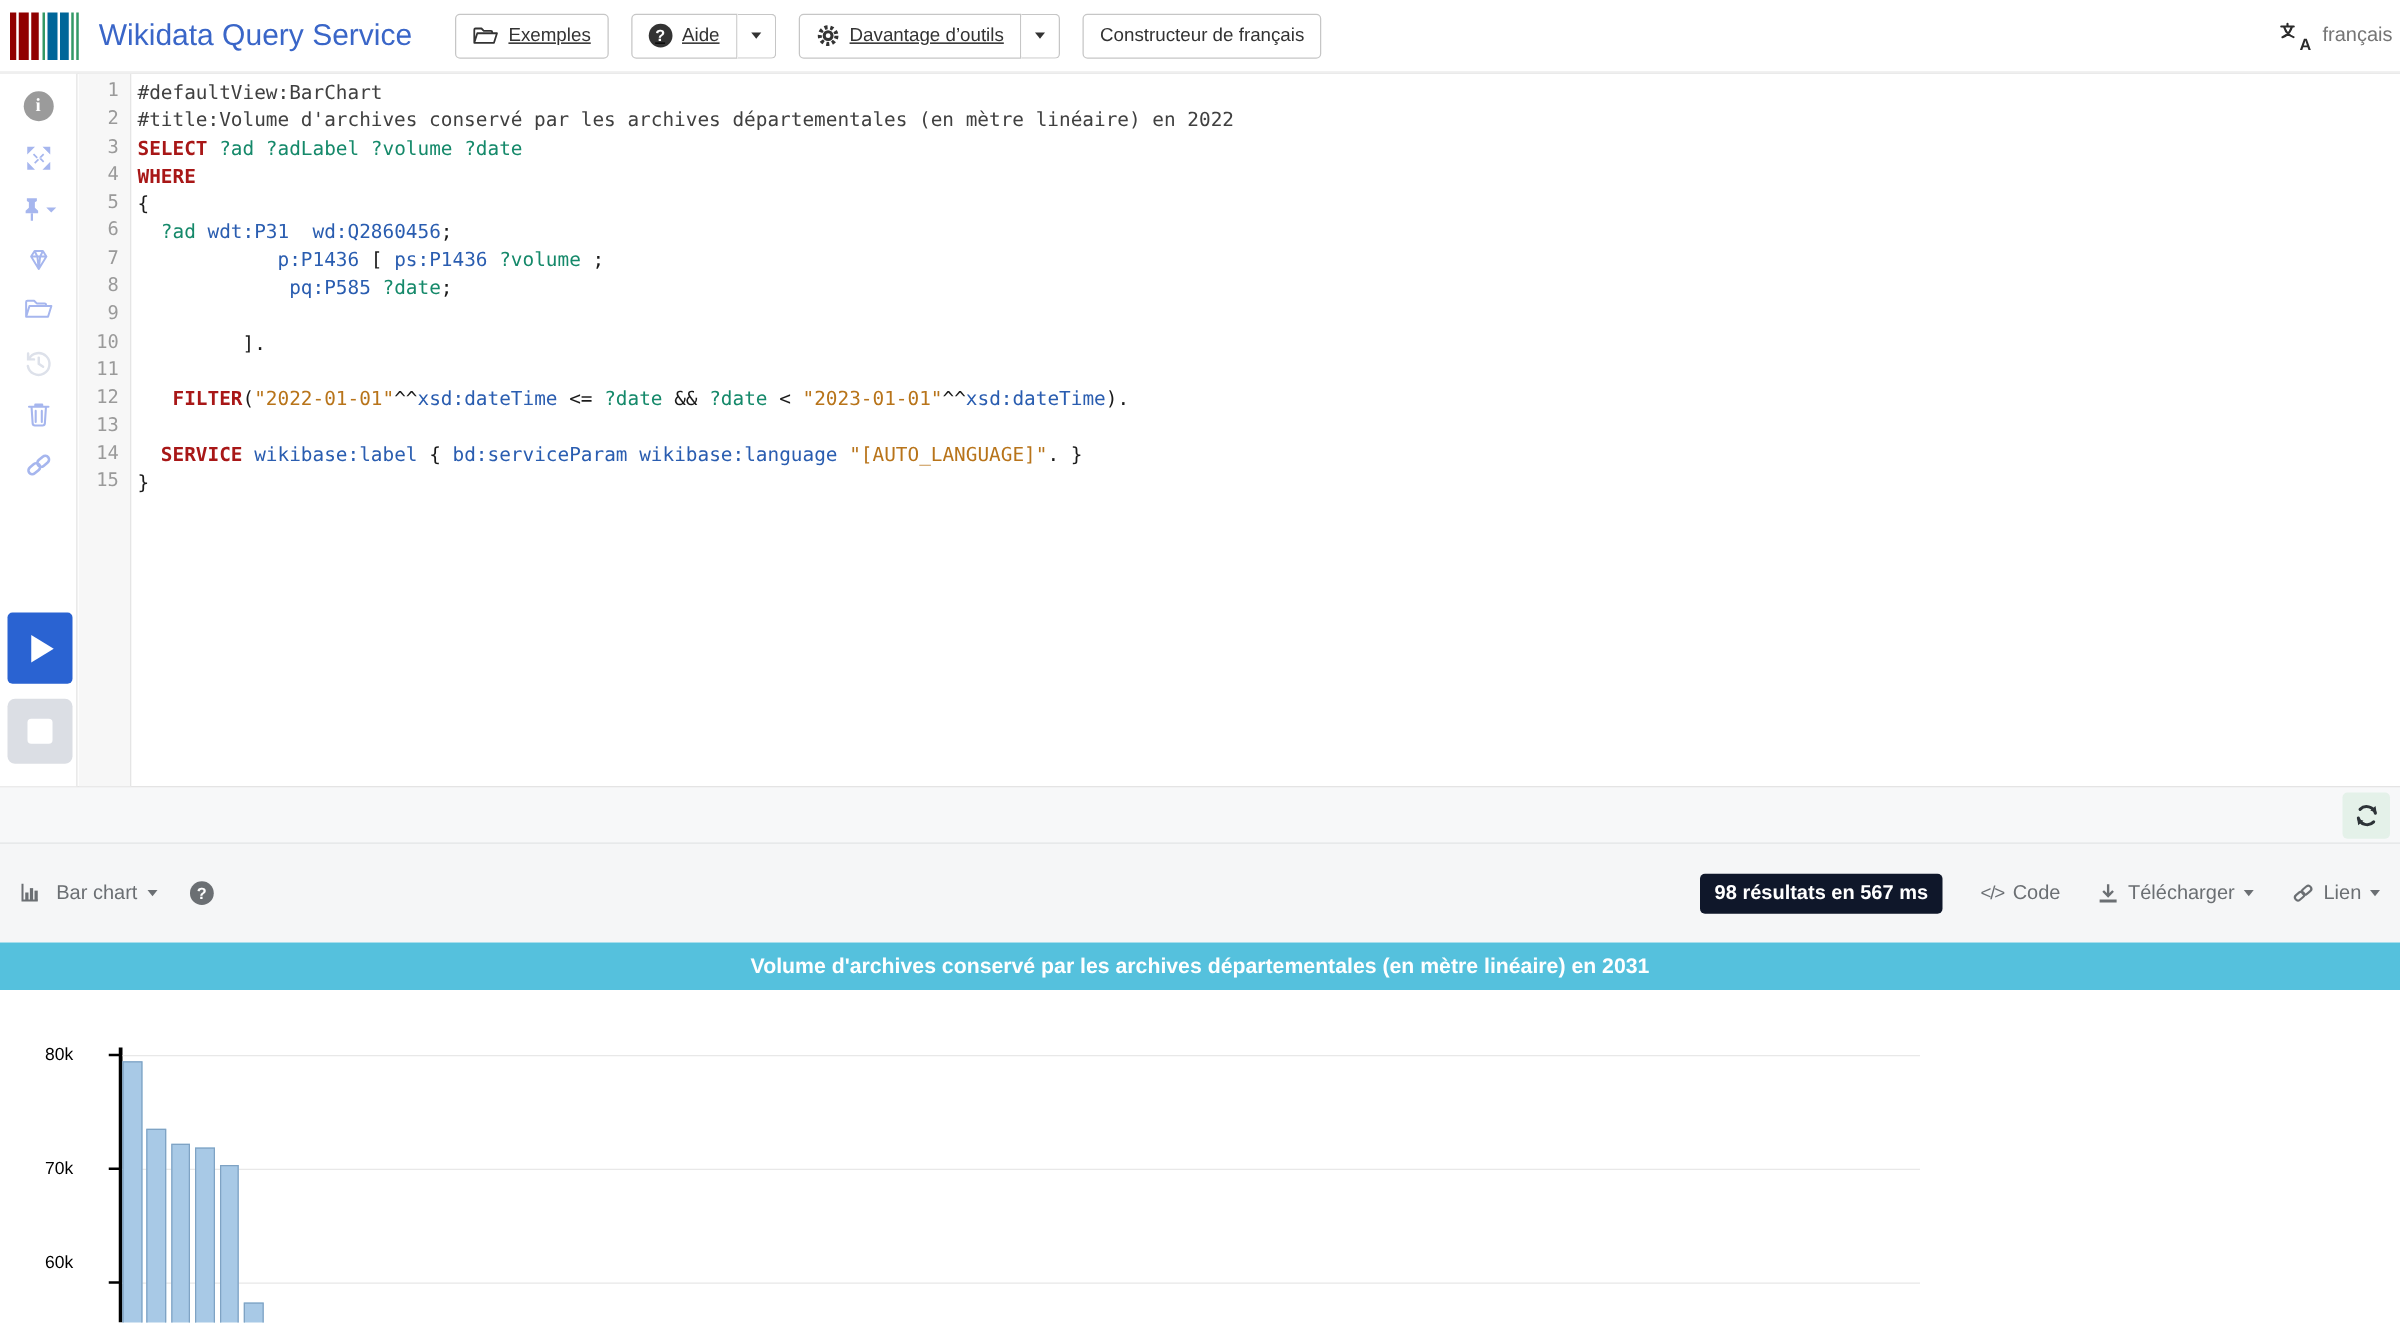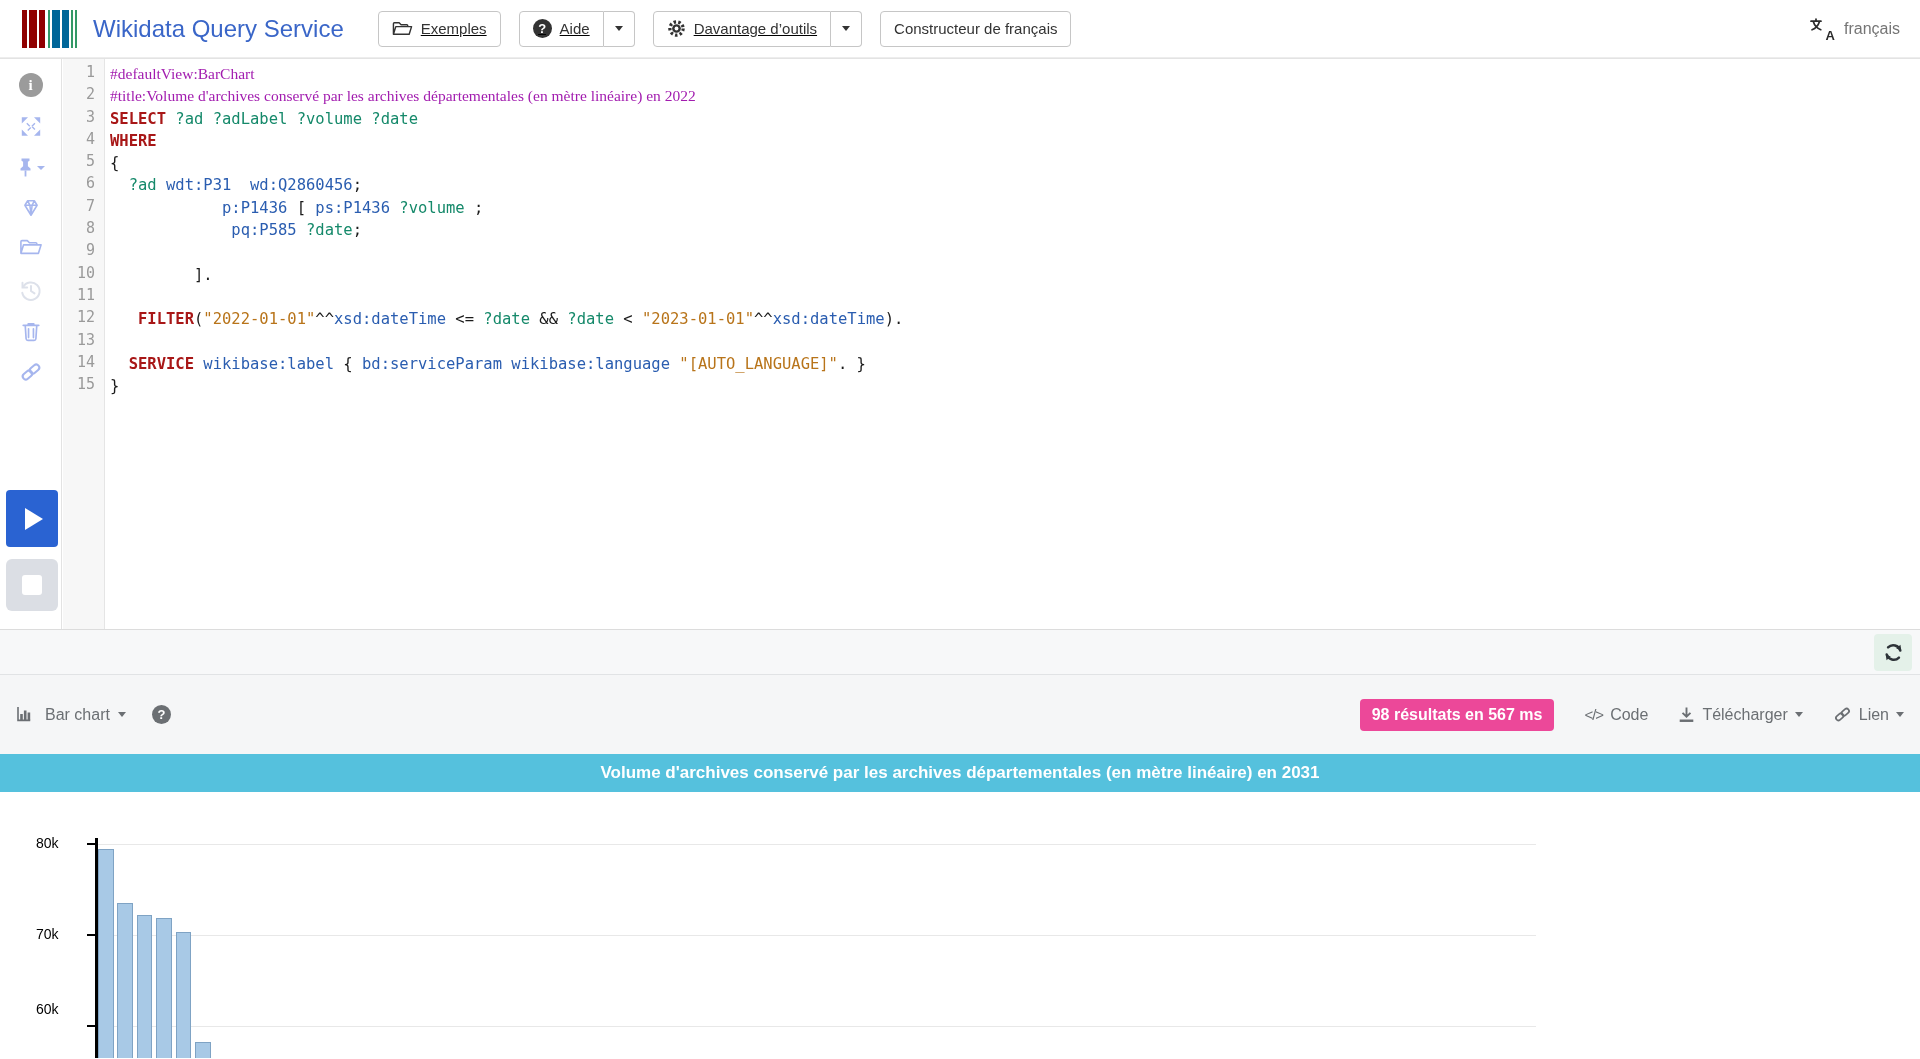--- a/index.html
+++ b/index.html
@@ -1,20 +1,20 @@
 <!DOCTYPE html>
 <html><head>
 <meta charset="utf-8">
 <style>
   * { margin:0; padding:0; box-sizing:border-box; }
   html,body { width:1920px; height:1059px; overflow:hidden; background:#fff;
     font-family:"Liberation Sans", sans-serif; }
 
   
-  .navbar { height:58px; display:flex; align-items:center; padding:0 20px;
+  .navbar { height:58px; display:flex; align-items:center; padding:0 6px;
     border-bottom:1px solid #ededed; background:#fff; }
   .logo { display:flex; height:38px; margin:0 16px 0 2px; }
   .logo span { display:block; height:100%; }
   .title { font-size:24px; color:#3a66c8; font-weight:400; margin-right:34px; white-space:nowrap; }
   .btn { height:36px; border:1px solid #c6c6c6; border-radius:4px; background:#fff;
     color:#333; font-size:15px; padding:0 13px; display:inline-flex; align-items:center;
     gap:8px; white-space:nowrap; cursor:pointer; }
   .btn-group { display:inline-flex; margin-right:18px;text-decoration:underline; }
   .btn-group .btn.main { border-radius:4px 0 0 4px; }
   .btn-caret { border-left:none; border-radius:0 4px 4px 0; padding:0 11px; }
@@ -46,36 +46,36 @@
   .stopbtn { position:absolute; left:6px; top:500px; width:52px; height:52px; background:#dbdee4;
     border-radius:6px; display:flex; align-items:center; justify-content:center; cursor:default; }
   .stopbtn .sq { width:20px; height:20px; background:#fff; border-radius:3px; }
   .gutter { position:absolute; left:63px; top:0; width:42px; height:100%; background:#f7f7f7;
     border-right:1px solid #e5e5e5; padding-top:4px; }
   .ln { height:22.3px; line-height:22.3px; text-align:right; padding-right:9px; color:#9a9a9a;
     font:15px "DejaVu Sans Mono", monospace; }
   .codearea { position:absolute; left:110px; top:0; right:0; height:100%; padding-top:4px;
     font:15.5px/22.3px "DejaVu Sans Mono", monospace; color:#1a1a1a; white-space:pre; cursor:text; }
   .cl { min-height:22.3px; }
-  .t-c { color:#a21caf;font-family:Liberation Serif, serif; } .t-k { color:#a81717; font-weight:bold; } .t-v { color:#15896a; }
+  .t-c { color:#404040; } .t-k { color:#a81717; font-weight:bold; } .t-v { color:#15896a; }
   .t-p { color:#2a5db0; } .t-s { color:#b8741a; } .t-o { color:#1a1a1a; }
 
   
   .statusbar { position:relative; height:45px; background:#f7f8f9; border-bottom:1px solid #e1e3e5; }
   .refreshbtn { position:absolute; right:8px; top:4px; width:38px; height:37px; background:#e4f1e9;
     border-radius:4px; display:flex; align-items:center; justify-content:center;
     color:#2d3338; cursor:pointer; }
 
   
   .rtoolbar { height:79px; background:#f5f6f7; display:flex; align-items:center;
     padding:0 16px; color:#6b6f73; font-size:16px; }
   .viewsel { display:flex; align-items:center; gap:8px; cursor:pointer; }
   .rtool-help { margin-left:26px; background:#6b6f73; cursor:pointer; }
   .rright { margin-left:auto; display:flex; align-items:center; gap:30px; }
-  .badge { background:#ec4899; color:#fff; font-weight:bold; font-size:16px;
+  .badge { background:#0f172a; color:#fff; font-weight:bold; font-size:16px;
     padding:7px 12px; border-radius:4px; }
   .rlink { display:flex; align-items:center; gap:7px; cursor:pointer; }
   .codeglyph { font-size:15px; letter-spacing:-1px; }
 
   
   .charttitle { height:38px; background:#55c1dd; color:#fff; font-weight:bold; font-size:17px;
     display:flex; align-items:center; justify-content:center; }
   .chart { position:relative; height:266px; background:#fff; overflow:hidden; }
   .grid { position:absolute; height:1px; background:#e8e8e8; left:98px; width:1438px; }
   .ytick { position:absolute; left:87px; width:9px; height:2px; background:#000; }

